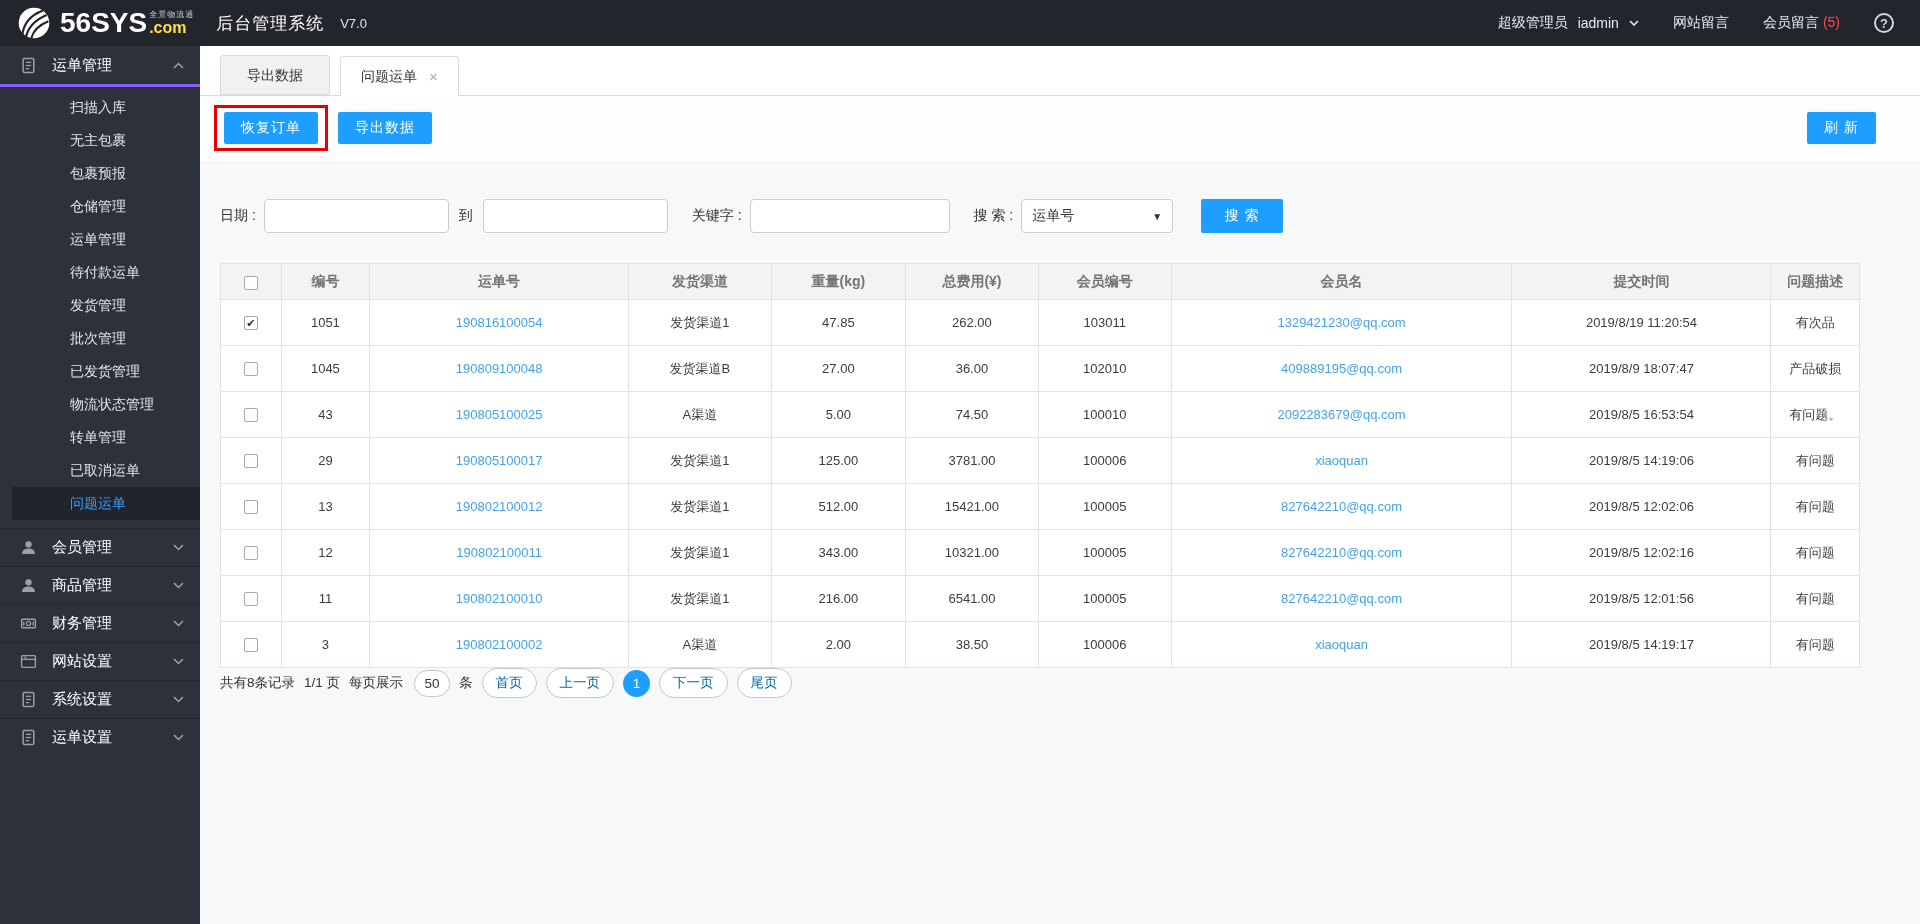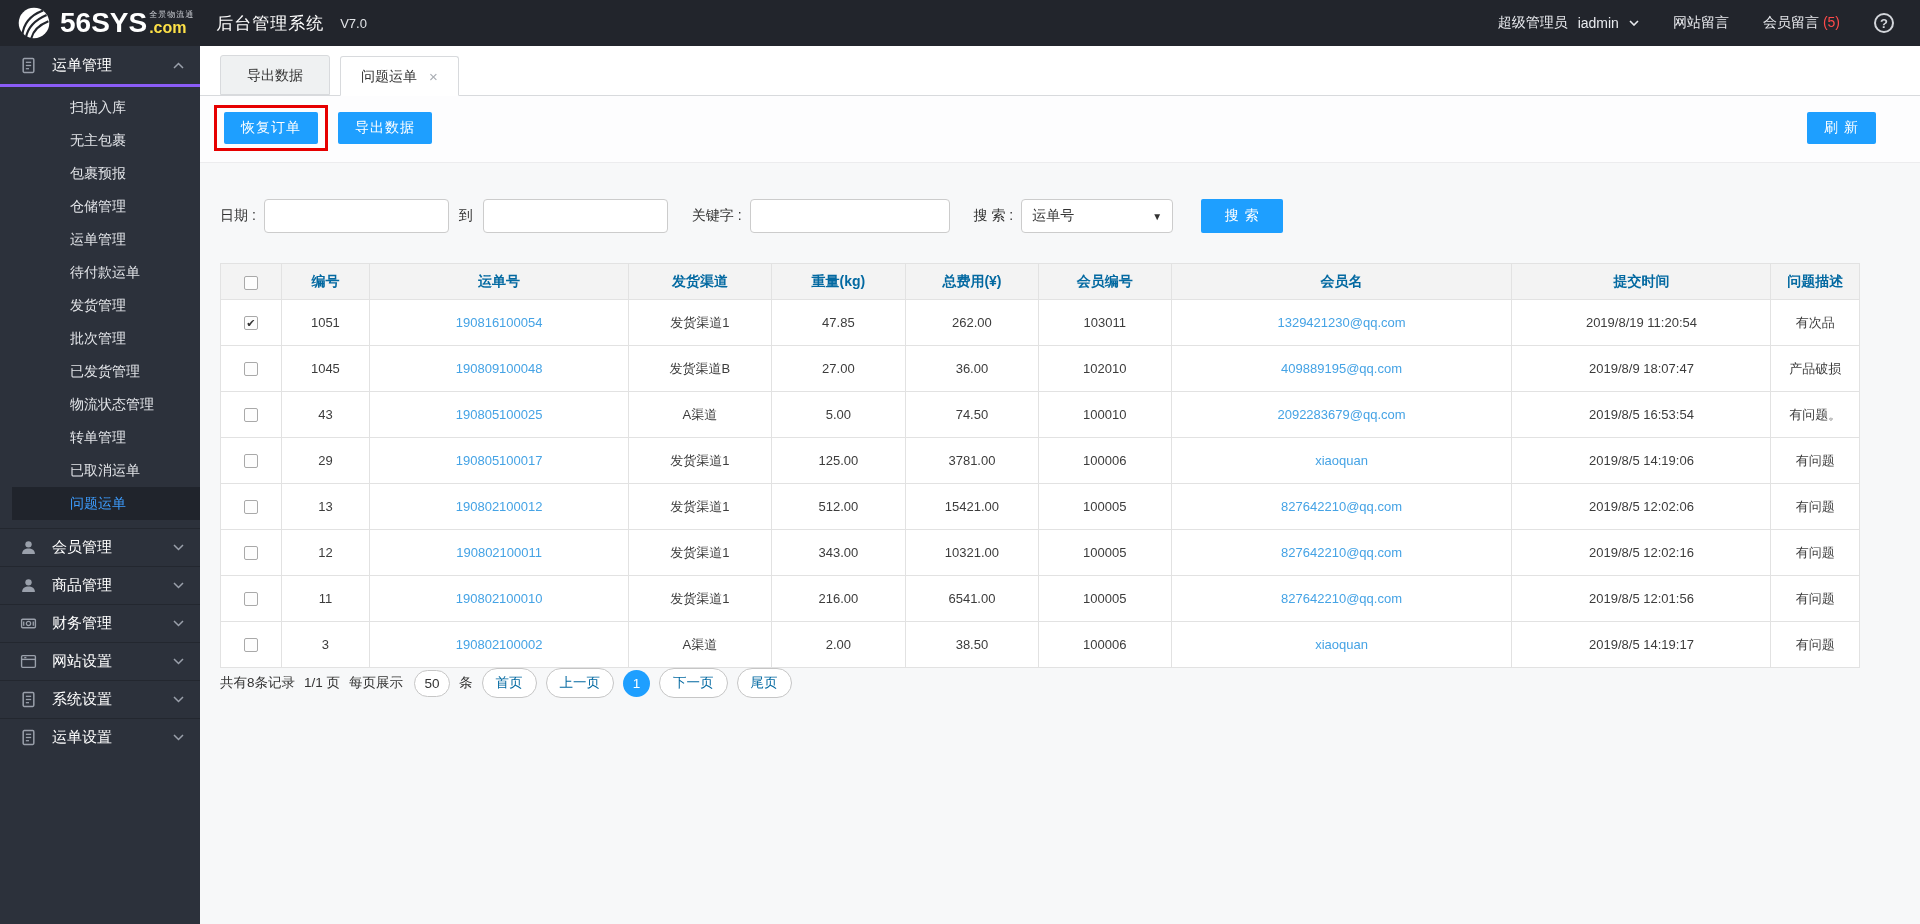--- a/index.html
+++ b/index.html
@@ -66,21 +66,21 @@
   .kw-input { width:200px; }
   .sel-box { width:152px; height:34px; border:1px solid #ccc; border-radius:4px; background:#fff;
              display:flex; align-items:center; padding:0 10px; font-size:14px; color:#333; cursor:pointer; position:relative; }
   .sel-caret { margin-left:auto; font-size:10px; color:#333; }
   .search-btn { margin-left:28px; width:82px; height:34px; font-size:14px; }
   .gap24 { width:24px; }
 
   
   table.data { width:100%; border-collapse:collapse; margin-top:30px; background:#fff; font-size:13px; }
   table.data th, table.data td { border:1px solid #e2e2e2; text-align:center; }
-  table.data thead th { background:#f3f3f3; height:36px; font-size:14px; color:#0369a1; font-weight:600; }
+  table.data thead th { background:#f3f3f3; height:36px; font-size:14px; color:#737373; font-weight:600; }
   table.data tbody td { height:46px; color:#3c3c3c; }
   a.cell-link { color:#45a3e5; text-decoration:none; cursor:pointer; }
   .cb { display:inline-block; width:14px; height:14px; border:1px solid #a9a9a9; border-radius:2px; background:#fdfdfd;
         vertical-align:middle; line-height:12px; font-size:11px; color:#333; cursor:pointer; }
   .cb.checked::before { content:"\2714"; }
 
   
   .pager { display:flex; align-items:center; font-size:13.5px; color:#333; gap:9px; }
   .pager .num-box { width:36px; height:27px; border:1px solid #c6c6c6; border-radius:14px; background:#fff;
                     display:flex; align-items:center; justify-content:center; }

